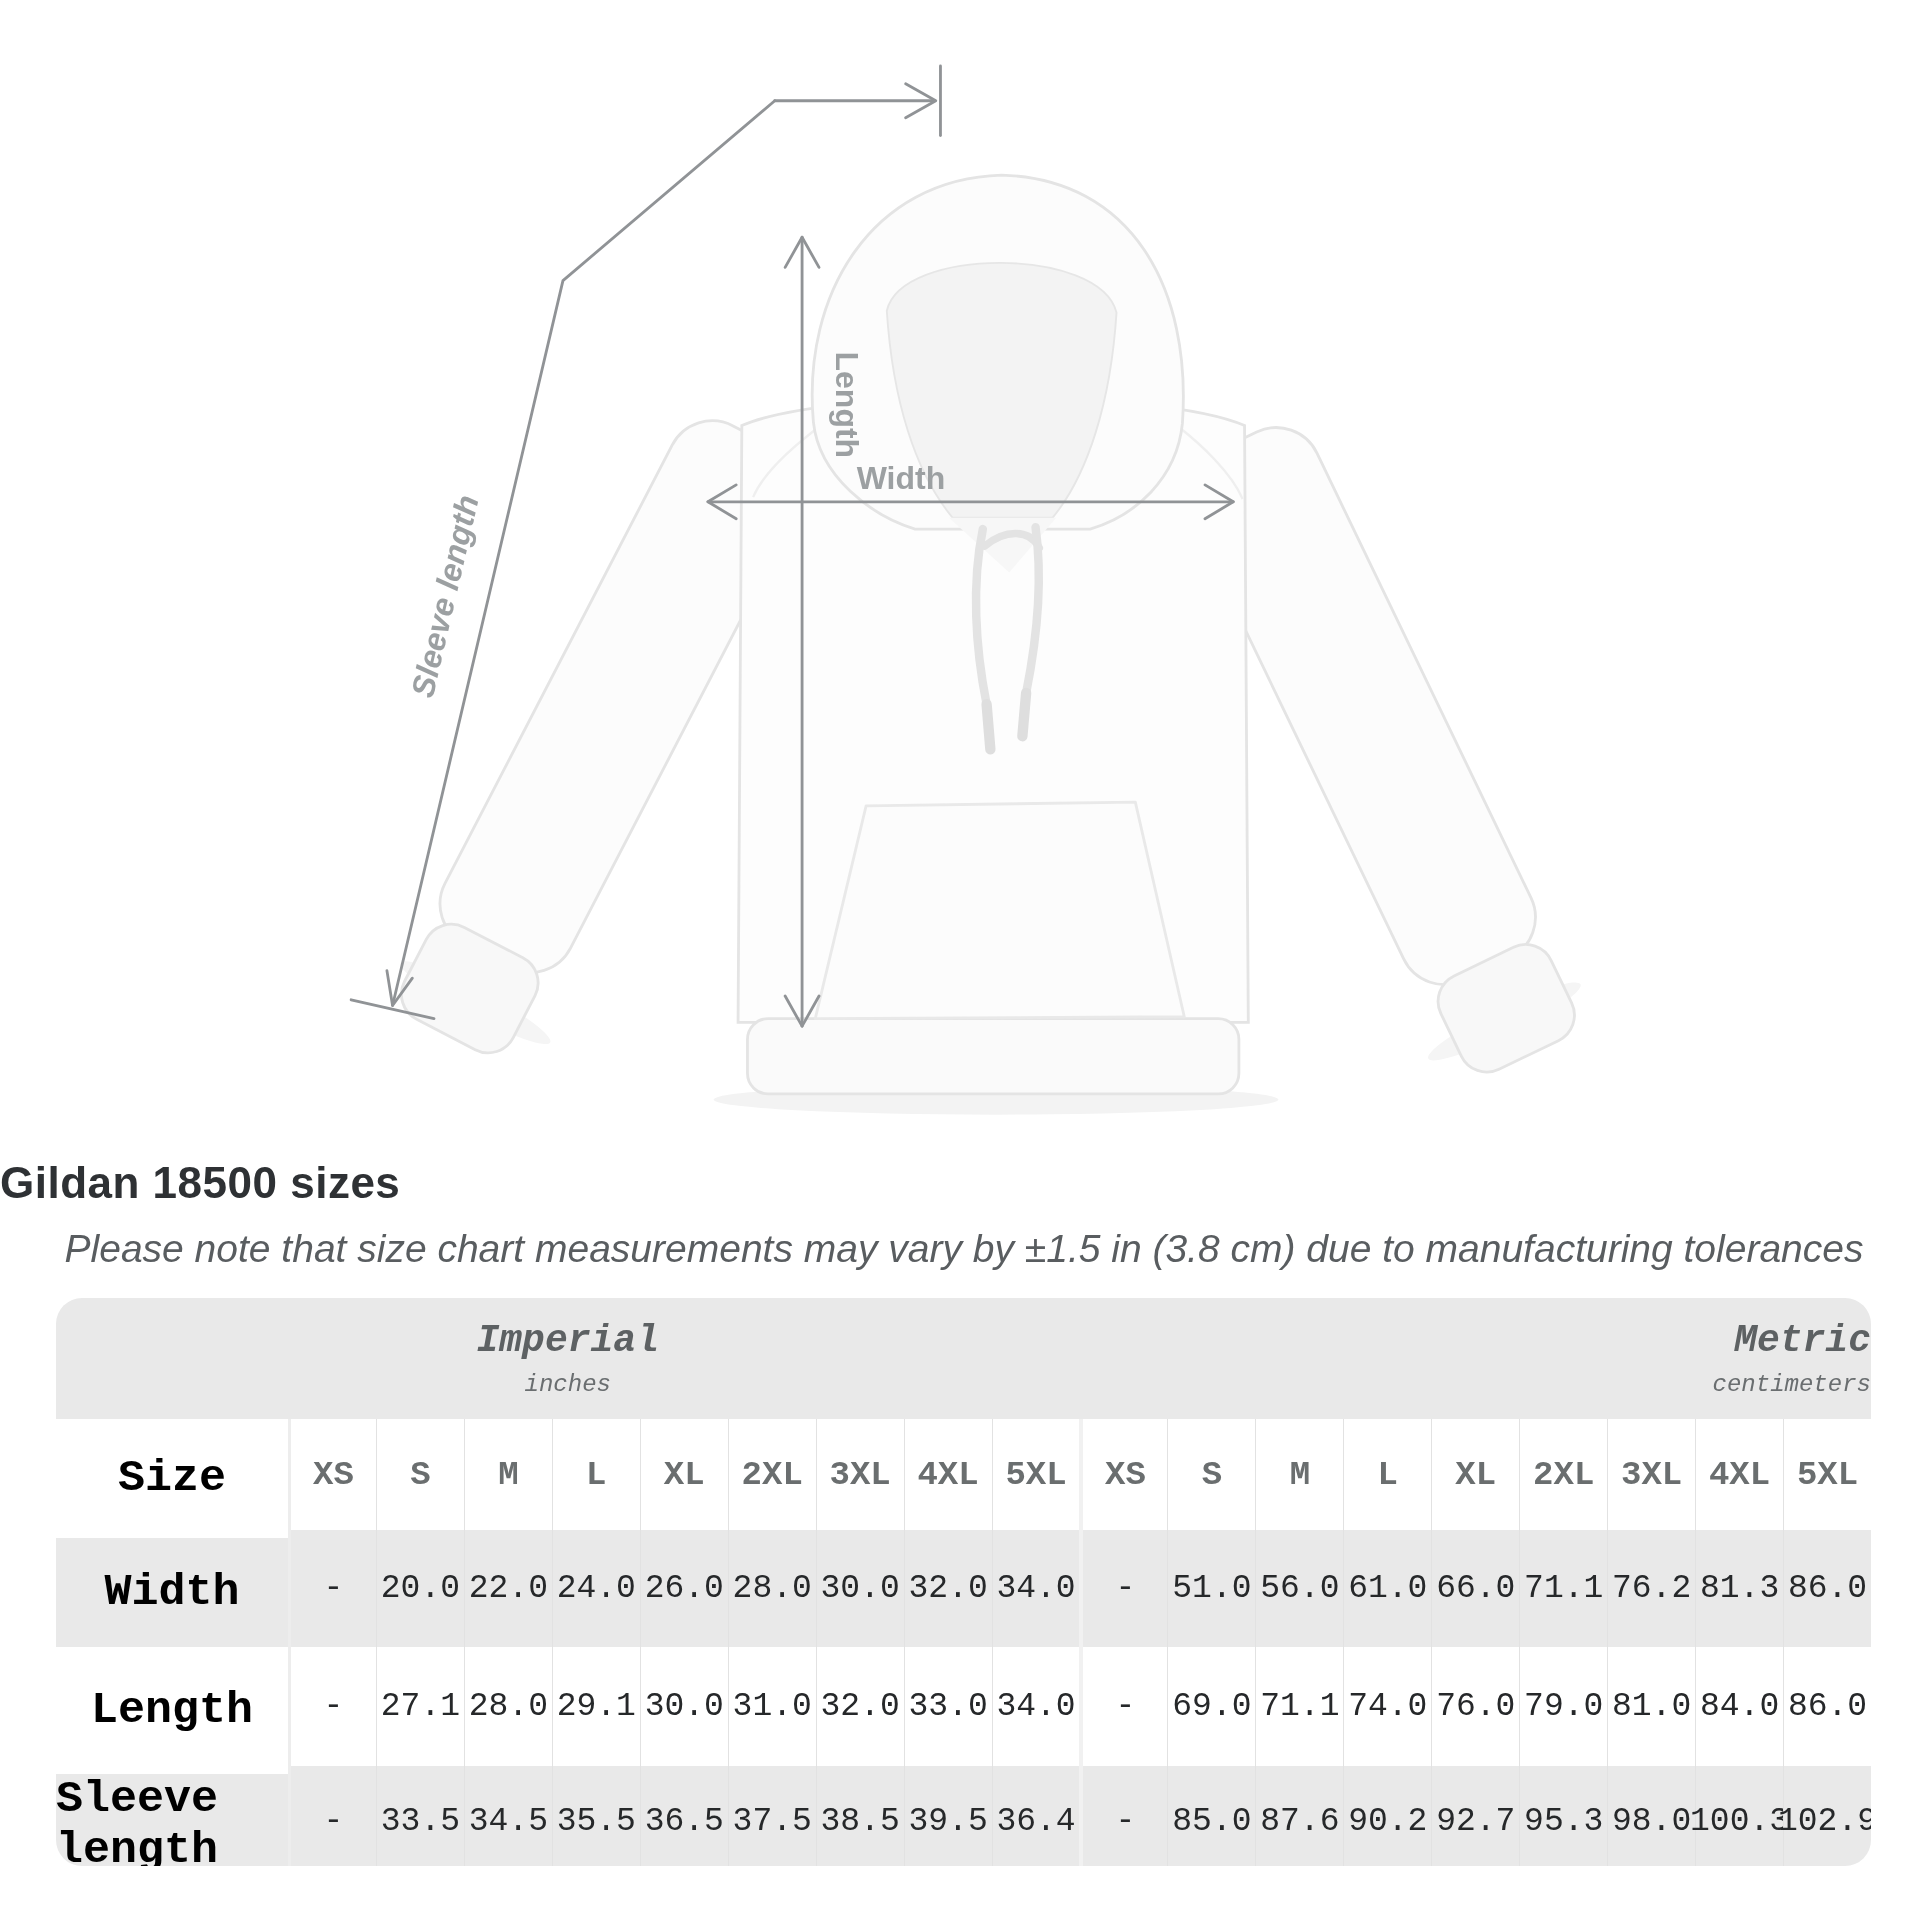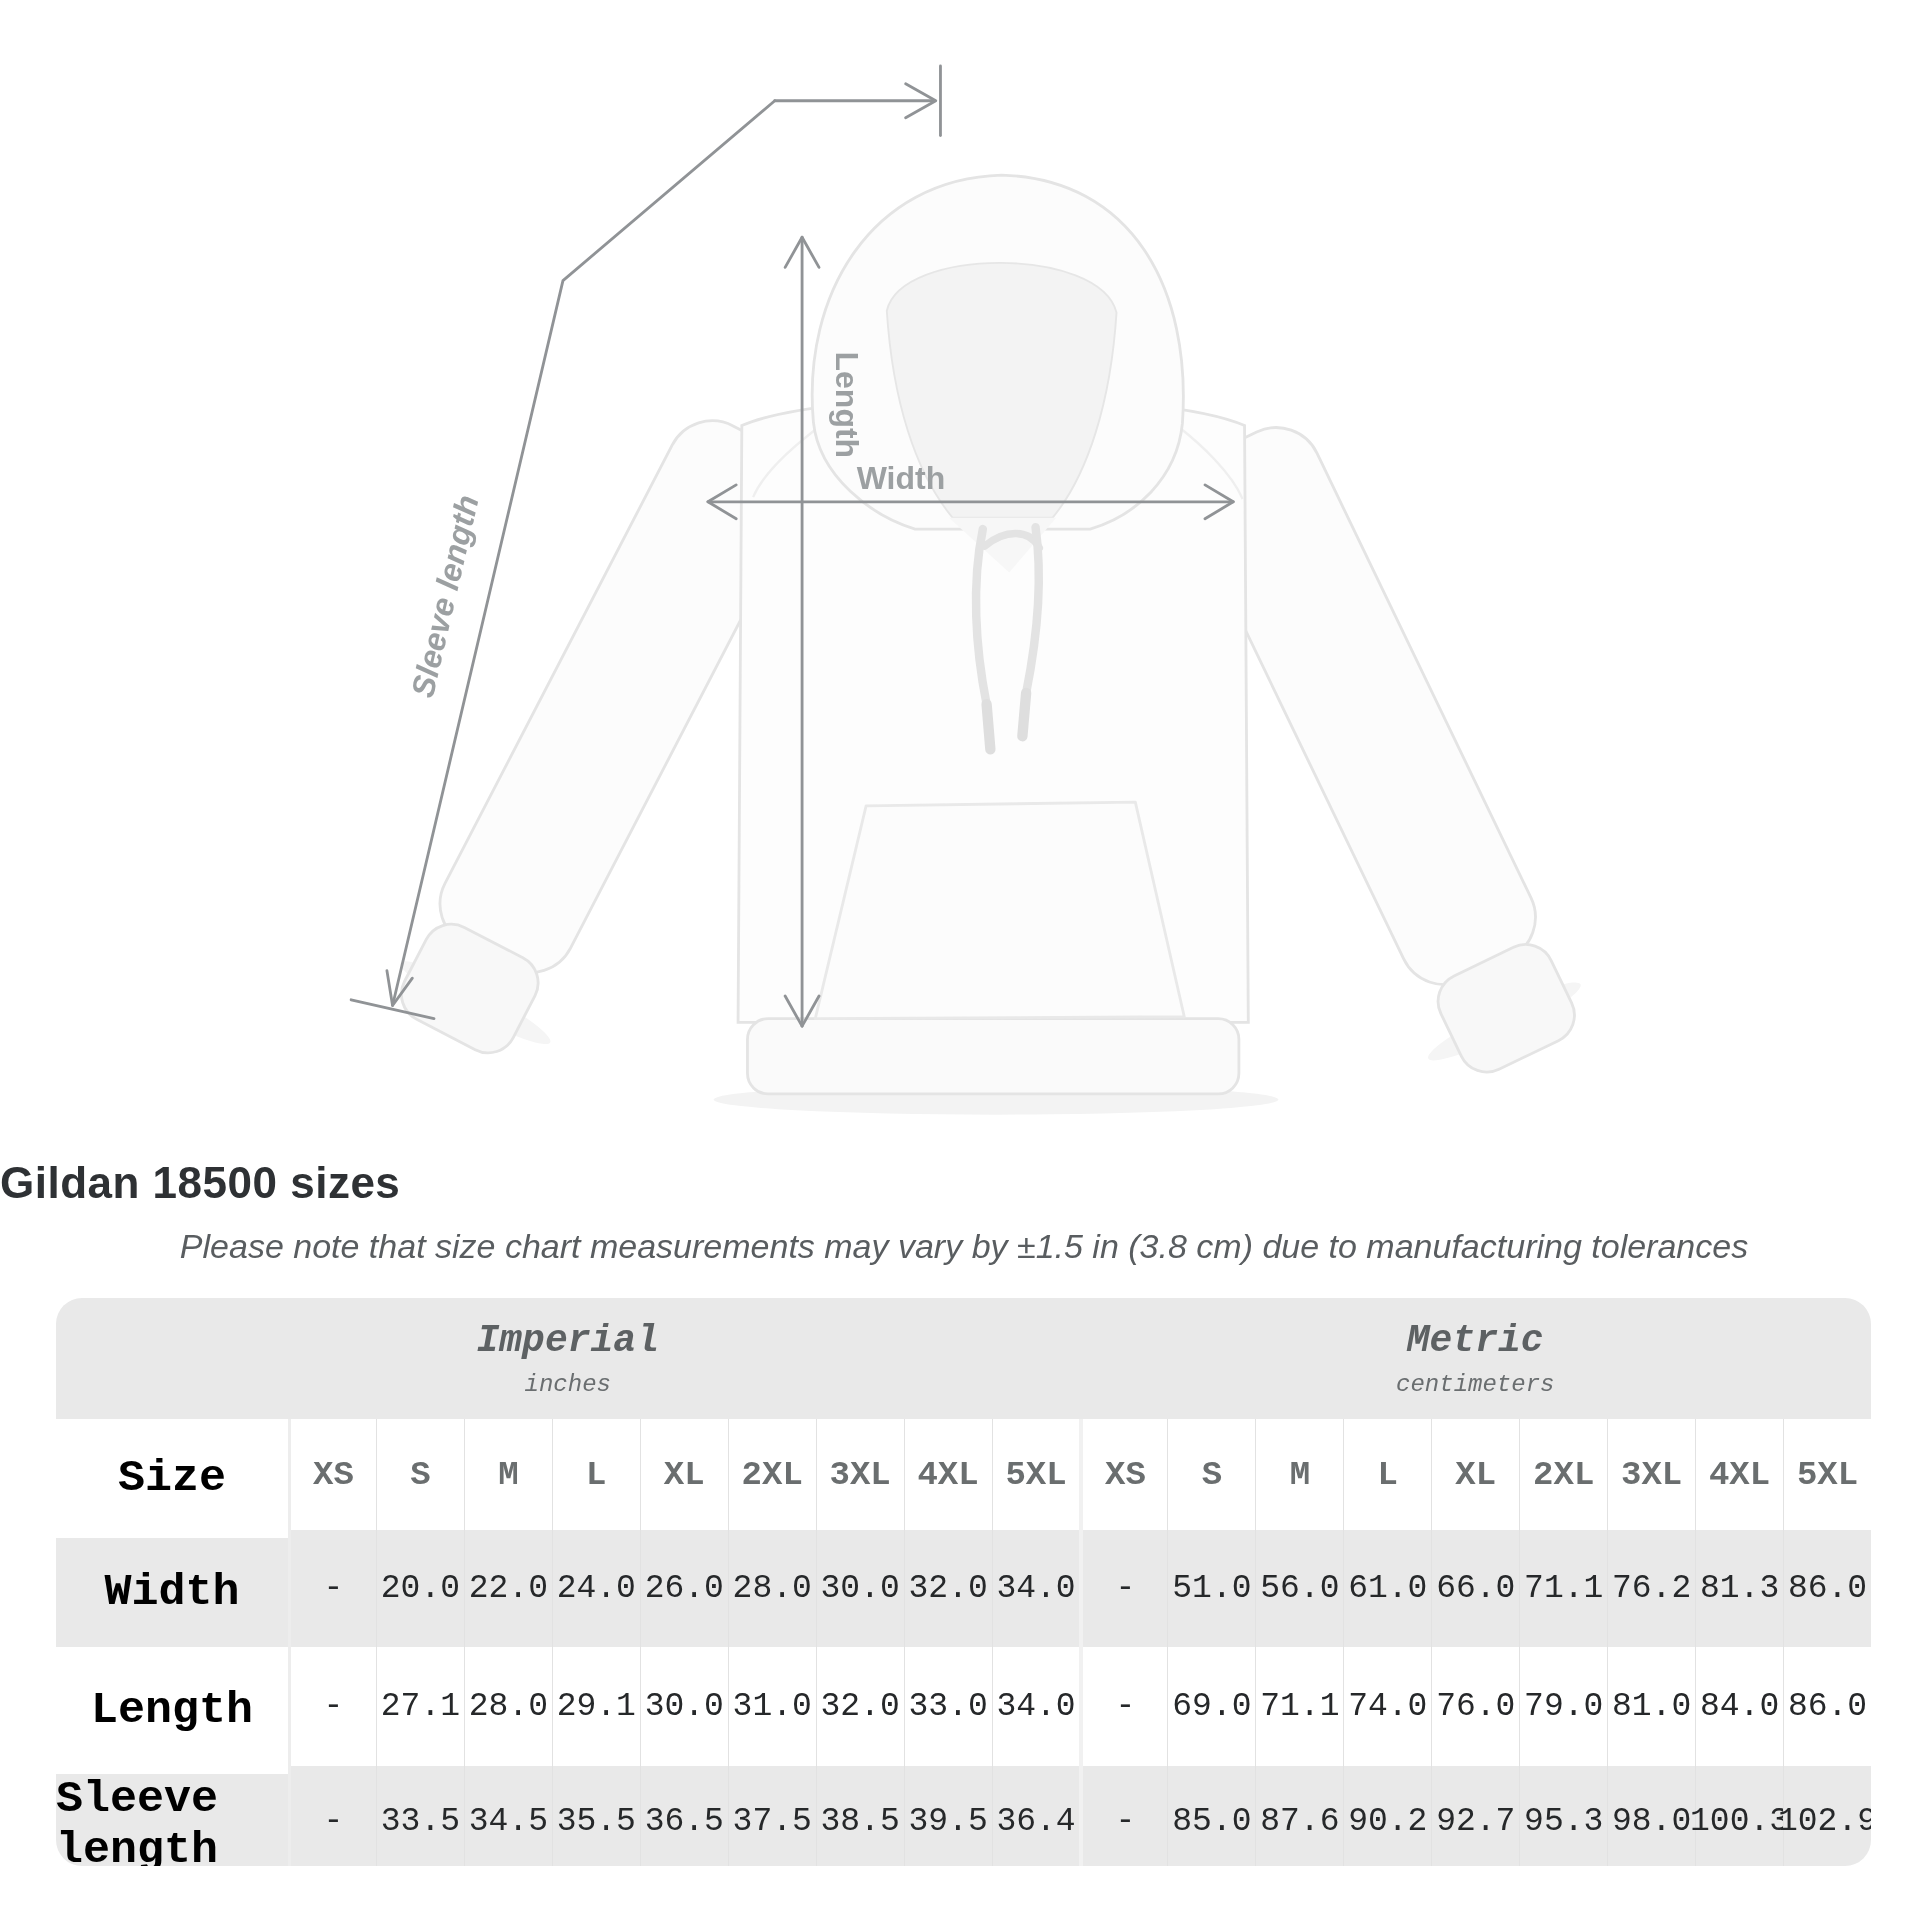--- a/index.html
+++ b/index.html
@@ -3,30 +3,30 @@
 <meta charset="utf-8">
 <style>
   html,body{margin:0;padding:0;background:#fff;}
   .page{position:relative;width:1928px;height:1928px;background:#ffffff;overflow:hidden;
         font-family:"Liberation Sans",sans-serif;}
   .diagram-svg{position:absolute;left:0;top:0;}
 
   .page-title{position:absolute;left:0;top:1158px;width:100%;text-align:left;
     font-size:44px;font-weight:bold;color:#2e3134;letter-spacing:0.5px;}
   .page-subtitle{position:absolute;left:0;top:1227px;width:100%;text-align:center;
-    font-size:34px;font-style:italic;color:#595d60;}
+    font-size:39px;font-style:italic;color:#595d60;}
 
   .size-table{position:absolute;left:56px;top:1298px;width:1815px;height:568px;
     border-radius:26px;overflow:hidden;background:#ffffff;display:grid;
     grid-template-columns:232px repeat(18,1fr);
     grid-template-rows:121px 111px 117px 119px auto;font-family:Liberation Mono, monospace;}
   .cell{display:flex;align-items:center;justify-content:center;min-width:0;}
   .band{background:#e9e9e9;flex-direction:column;grid-row:1;}
   .band-imperial{grid-column:1 / span 10;}
-  .band-metric{grid-column:11 / span 9;}
+  .band-metric{grid-column:11 / span 9;align-items:flex-end;}
   .group-title{font-size:38px;font-weight:bold;font-style:italic;color:#5d6163;}
   .group-sub{font-size:24px;font-style:italic;color:#6a6e70;margin-top:9.4px;}
   .gray{background:#e9e9e9;}
   .sep{border-left:1.9px solid #e2e2e2;}
   .sep-first{border-left:3.8px solid #ededed;}
   .sep-half{border-left:4.7px solid #f1f1f1;}
   .size-head{font-size:34px;font-weight:bold;color:#6a6e6f;}
   .row-label{font-size:45px;font-weight:bold;color:#000000;margin-top:8px;}
   .val{font-size:33px;color:#26282a;}
 </style>

